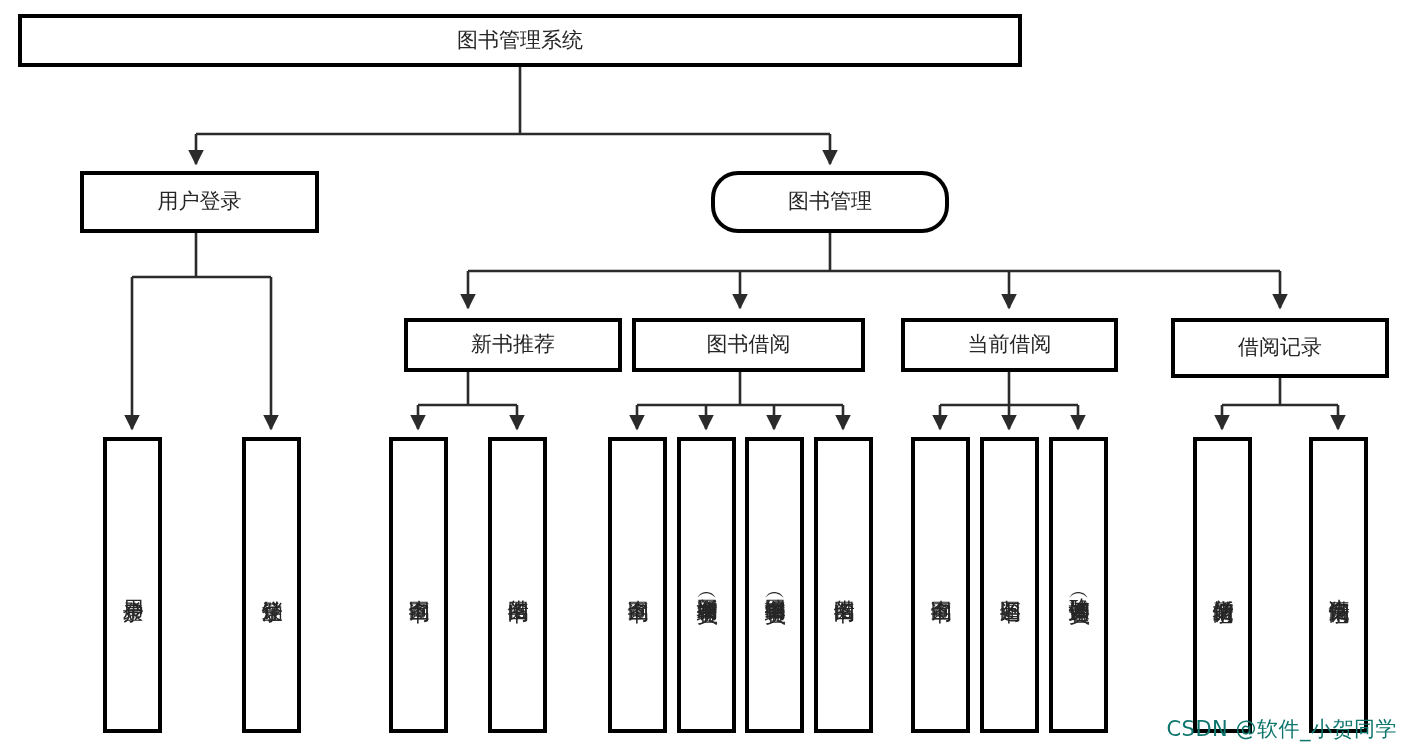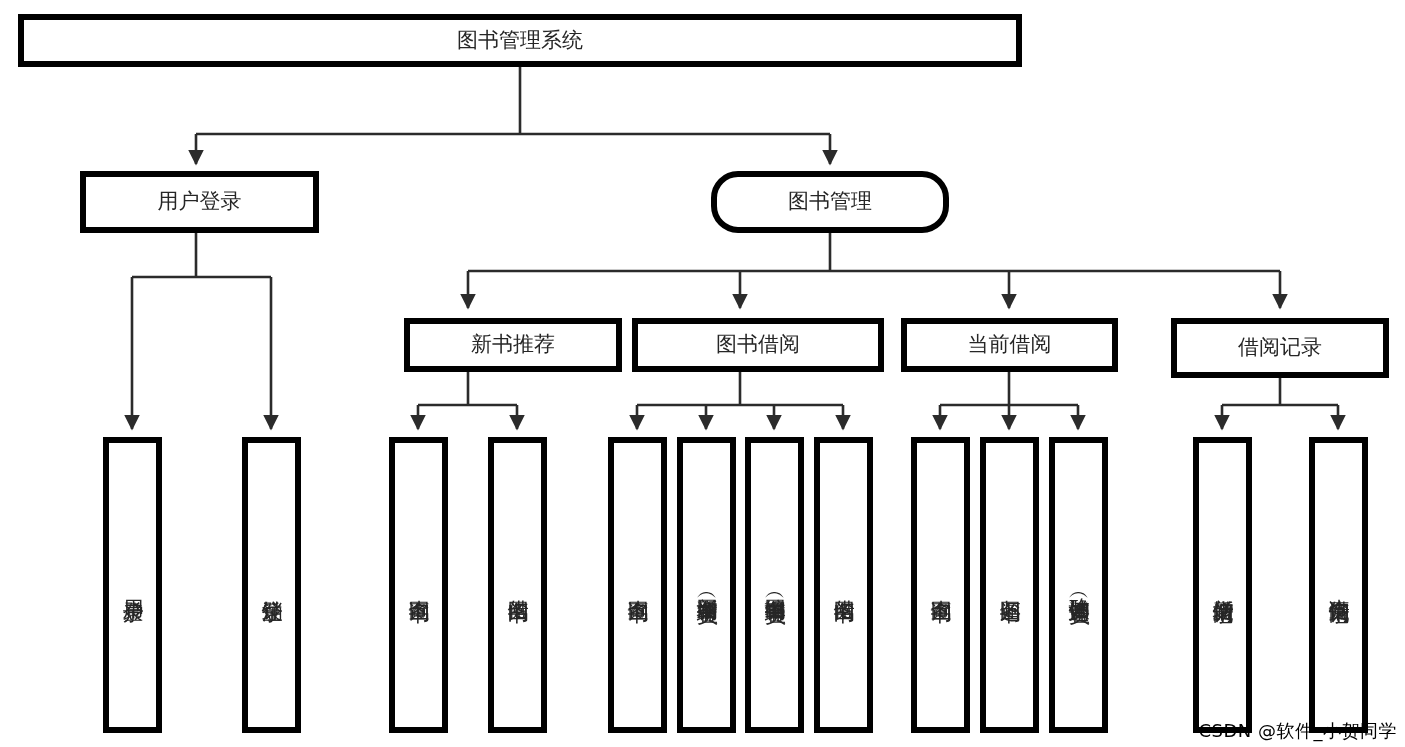--- a/index.html
+++ b/index.html
@@ -22,21 +22,21 @@
     position: absolute;
     left: 0;
     top: 0;
     width: 1405px;
     height: 747px;
   }
   .node-box {
     position: absolute;
     box-sizing: border-box;
     background: #ffffff;
-    border: 6px solid #000000;
+    border: 4px solid #000000;
     display: flex;
     align-items: center;
     justify-content: center;
     color: #262626;
   }
   .node-box.horiz {
     font-size: 21px;
     line-height: 1.2;
   }
   .node-box.vert {
@@ -53,22 +53,22 @@
     white-space: pre-line;
   }
   .vert .node-label {
     writing-mode: vertical-rl;
     text-orientation: upright;
   }
   #watermark {
     position: absolute;
     right: 8px;
     bottom: 4px;
-    font-size: 18px;
-    color: #000000;
+    font-size: 21px;
+    color: #0f766e;
     letter-spacing: 0.5px;
     pointer-events: none;
     white-space: nowrap;
   }
 </style>
 </head>
 <body>
 
 <div id="canvas">
 
@@ -129,21 +129,21 @@
   <div class="node-box horiz" style="left:80px; top:171px; width:239px; height:62px;">
     <span class="node-label">用户登录</span>
   </div>
   <div class="node-box horiz" style="left:711px; top:171px; width:238px; height:62px;border-radius:27px;">
     <span class="node-label">图书管理</span>
   </div>
 
   <div class="node-box horiz" style="left:360px; top:318px; width:218px; height:54px;margin-left:44px;">
     <span class="node-label">新书推荐</span>
   </div>
-  <div class="node-box horiz" style="left:632px; top:318px; width:252px; height:54px;">
+  <div class="node-box horiz" style="left:632px; top:318px; width:233px; height:54px;">
     <span class="node-label">图书借阅</span>
   </div>
   <div class="node-box horiz" style="left:901px; top:318px; width:217px; height:54px;">
     <span class="node-label">当前借阅</span>
   </div>
   <div class="node-box horiz" style="left:1171px; top:318px; width:218px; height:60px;">
     <span class="node-label">借阅记录</span>
   </div>
 
   <div class="node-box vert" style="left:103px; top:437px; width:59px; height:296px;">

